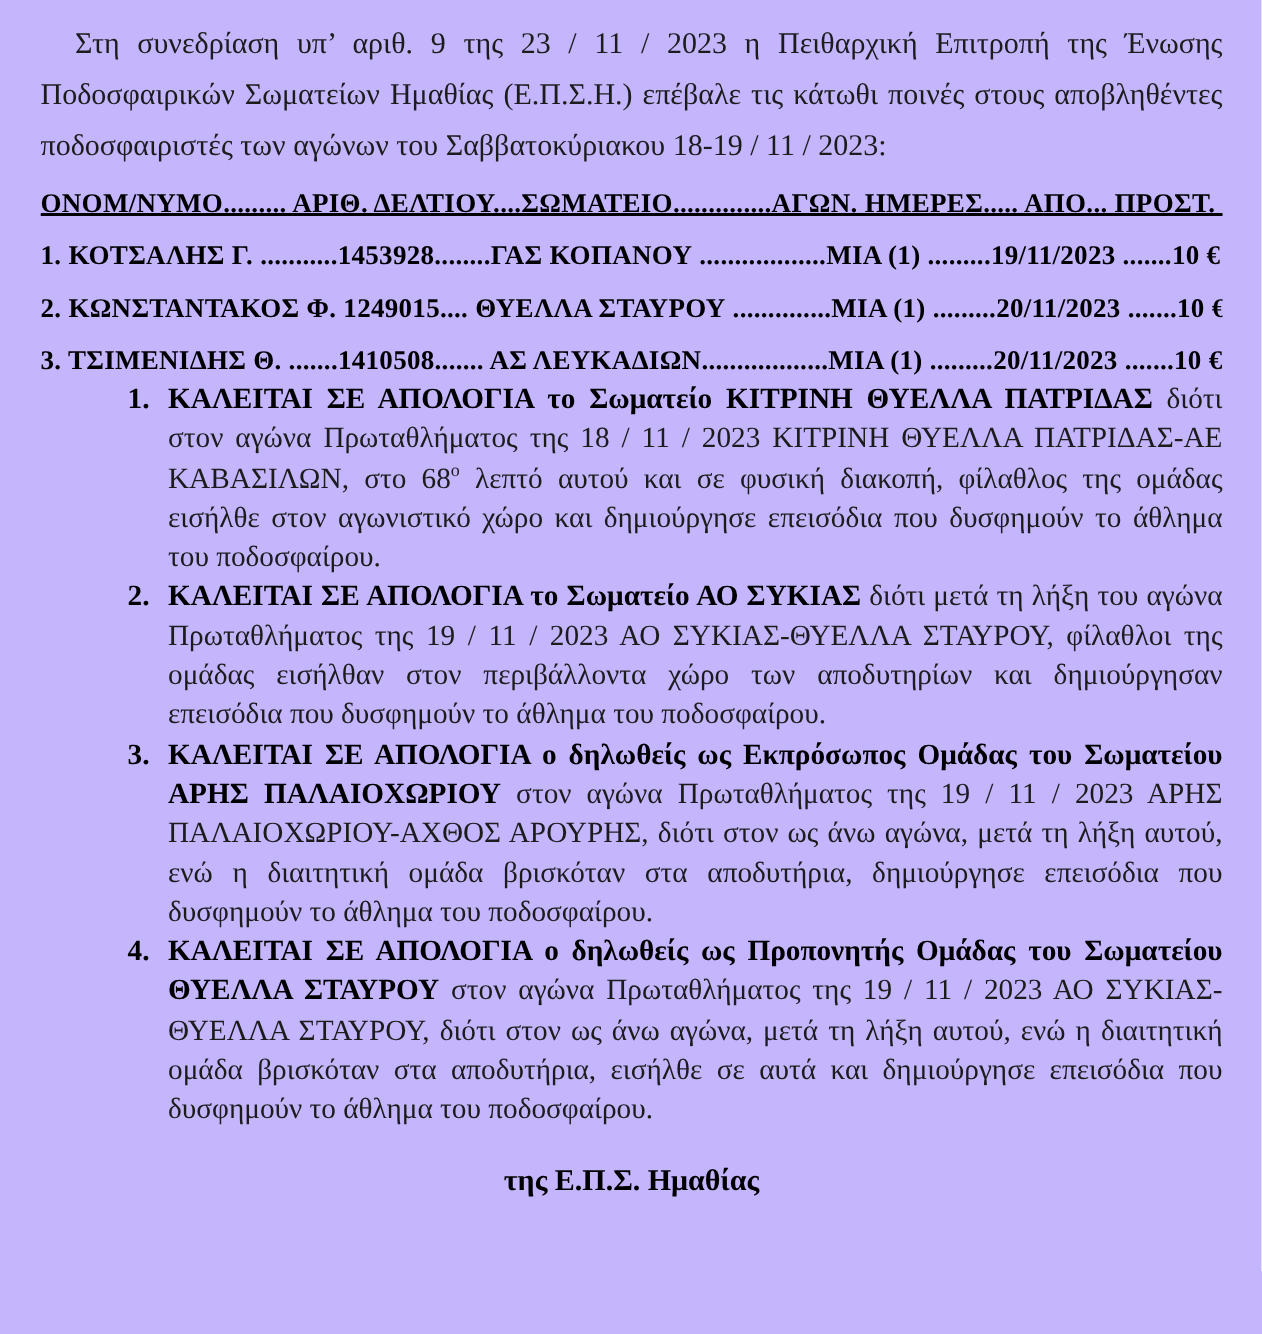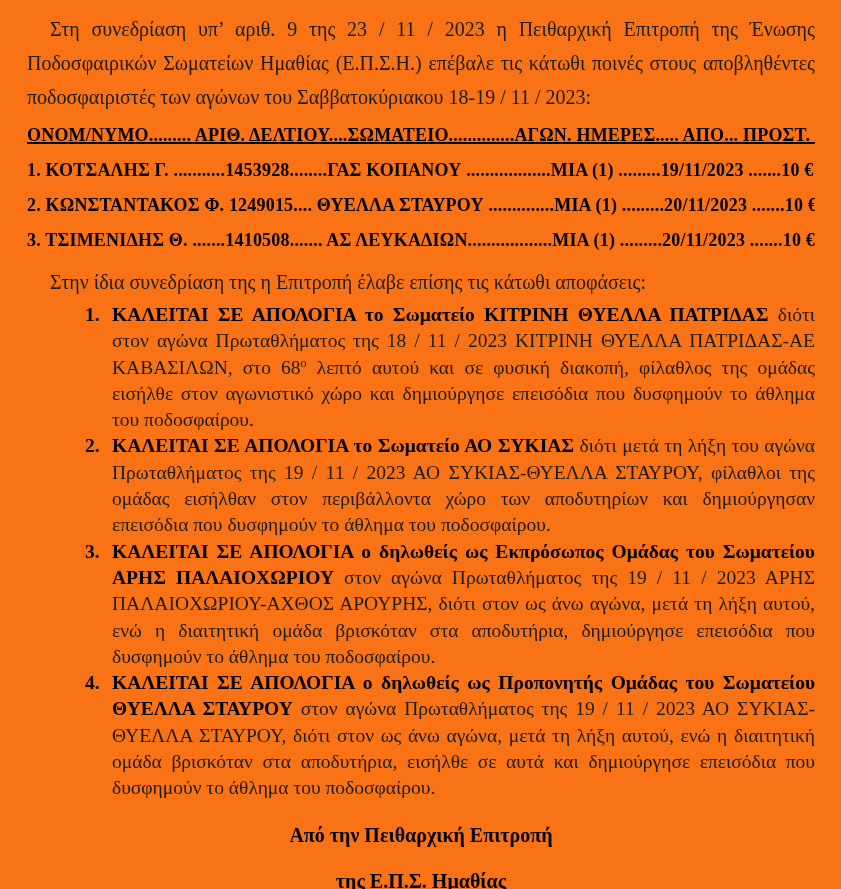--- a/index.html
+++ b/index.html
@@ -1,20 +1,20 @@
 <!DOCTYPE html>
 <html><head>
 <meta charset="utf-8">
 <style>
   html, body { margin: 0; padding: 0; background: #ffffff; }
   .page {
     width: 841px; height: 889px; box-sizing: border-box;
     padding: 12px 26px 0 27px;
     font-family: "Liberation Serif", "DejaVu Serif", serif;
-    color: #1c1c1c; overflow: hidden; background: #f97316;
+    color: #1c1c1c; overflow: hidden; background: #c4b5fd;
   }
   .intro {
     margin: 0 0 10px 0; font-size: 20px; line-height: 34px;
     text-align: justify; text-indent: 23px;
   }
   .ptable { color: #000; font-weight: bold; }
   .thead {
     font-size: 18px; line-height: 22px; white-space: nowrap; overflow: hidden;
     text-decoration: underline; text-decoration-thickness: 2px;
     letter-spacing: 0.2px;
@@ -50,25 +50,23 @@
 
   <p class="intro">Στη συνεδρίαση υπ’ αριθ. 9 της 23 / 11 / 2023 η Πειθαρχική Επιτροπή της Ένωσης Ποδοσφαιρικών Σωματείων Ημαθίας (Ε.Π.Σ.Η.) επέβαλε τις κάτωθι ποινές στους αποβληθέντες ποδοσφαιριστές των αγώνων του Σαββατοκύριακου 18-19 / 11 / 2023:</p>
 
   <div class="ptable">
     <div class="thead">ΟΝΟΜ/ΝΥΜΟ......... ΑΡΙΘ. ΔΕΛΤΙΟΥ....ΣΩΜΑΤΕΙΟ..............ΑΓΩΝ. ΗΜΕΡΕΣ..... ΑΠΟ... ΠΡΟΣΤ. ΣΕ €</div>
     <div class="trow">1. ΚΟΤΣΑΛΗΣ Γ.  ...........1453928........ΓΑΣ ΚΟΠΑΝΟΥ ..................ΜΙΑ (1) .........19/11/2023 .......10 € ........</div>
     <div class="trow">2. ΚΩΝΣΤΑΝΤΑΚΟΣ Φ. 1249015.... ΘΥΕΛΛΑ ΣΤΑΥΡΟΥ ..............ΜΙΑ (1) .........20/11/2023 .......10 € ........</div>
     <div class="trow">3. ΤΣΙΜΕΝΙΔΗΣ Θ.  .......1410508....... ΑΣ ΛΕΥΚΑΔΙΩΝ..................ΜΙΑ (1) .........20/11/2023 .......10 € ........</div>
   </div>
 
-  <p class="decisions-intro">Στην ίδια συνεδρίαση της η Επιτροπή έλαβε επίσης τις κάτωθι αποφάσεις:</p>
 
   <div class="decisions">
     <div class="decision"><span class="num">1.</span><span class="lead">ΚΑΛΕΙΤΑΙ ΣΕ ΑΠΟΛΟΓΙΑ το Σωματείο </span><span class="club">ΚΙΤΡΙΝΗ ΘΥΕΛΛΑ ΠΑΤΡΙΔΑΣ</span><span> διότι στον αγώνα Πρωταθλήματος της 18 / 11 / 2023 ΚΙΤΡΙΝΗ ΘΥΕΛΛΑ ΠΑΤΡΙΔΑΣ-ΑΕ ΚΑΒΑΣΙΛΩΝ, στο 68</span><sup>ο</sup><span> λεπτό αυτού και σε φυσική διακοπή, φίλαθλος της ομάδας εισήλθε στον αγωνιστικό χώρο και δημιούργησε επεισόδια που δυσφημούν το άθλημα του ποδοσφαίρου.</span></div>
     <div class="decision"><span class="num">2.</span><span class="lead">ΚΑΛΕΙΤΑΙ ΣΕ ΑΠΟΛΟΓΙΑ το Σωματείο </span><span class="club">ΑΟ ΣΥΚΙΑΣ</span><span> διότι μετά τη λήξη του αγώνα Πρωταθλήματος της 19 / 11 / 2023 ΑΟ ΣΥΚΙΑΣ-ΘΥΕΛΛΑ ΣΤΑΥΡΟΥ, φίλαθλοι της ομάδας εισήλθαν στον περιβάλλοντα χώρο των αποδυτηρίων και δημιούργησαν επεισόδια που δυσφημούν το άθλημα του ποδοσφαίρου.</span><sup></sup><span></span></div>
     <div class="decision"><span class="num">3.</span><span class="lead">ΚΑΛΕΙΤΑΙ ΣΕ ΑΠΟΛΟΓΙΑ ο δηλωθείς ως Εκπρόσωπος Ομάδας του Σωματείου </span><span class="club">ΑΡΗΣ ΠΑΛΑΙΟΧΩΡΙΟΥ</span><span> στον αγώνα Πρωταθλήματος της 19 / 11 / 2023 ΑΡΗΣ ΠΑΛΑΙΟΧΩΡΙΟΥ-ΑΧΘΟΣ ΑΡΟΥΡΗΣ, διότι στον ως άνω αγώνα, μετά τη λήξη αυτού, ενώ η διαιτητική ομάδα βρισκόταν στα αποδυτήρια, δημιούργησε επεισόδια που δυσφημούν το άθλημα του ποδοσφαίρου.</span><sup></sup><span></span></div>
     <div class="decision"><span class="num">4.</span><span class="lead">ΚΑΛΕΙΤΑΙ ΣΕ ΑΠΟΛΟΓΙΑ ο δηλωθείς ως Προπονητής Ομάδας του Σωματείου </span><span class="club">ΘΥΕΛΛΑ ΣΤΑΥΡΟΥ</span><span> στον αγώνα Πρωταθλήματος της 19 / 11 / 2023 ΑΟ ΣΥΚΙΑΣ-ΘΥΕΛΛΑ ΣΤΑΥΡΟΥ, διότι στον ως άνω αγώνα, μετά τη λήξη αυτού, ενώ η διαιτητική ομάδα βρισκόταν στα αποδυτήρια, εισήλθε σε αυτά και δημιούργησε επεισόδια που δυσφημούν το άθλημα του ποδοσφαίρου.</span><sup></sup><span></span></div>
   </div>
 
-  <p class="footer-line">Από την Πειθαρχική Επιτροπή</p>
   <p class="footer-line">της Ε.Π.Σ. Ημαθίας</p>
 
 </div>
 
 </body></html>

